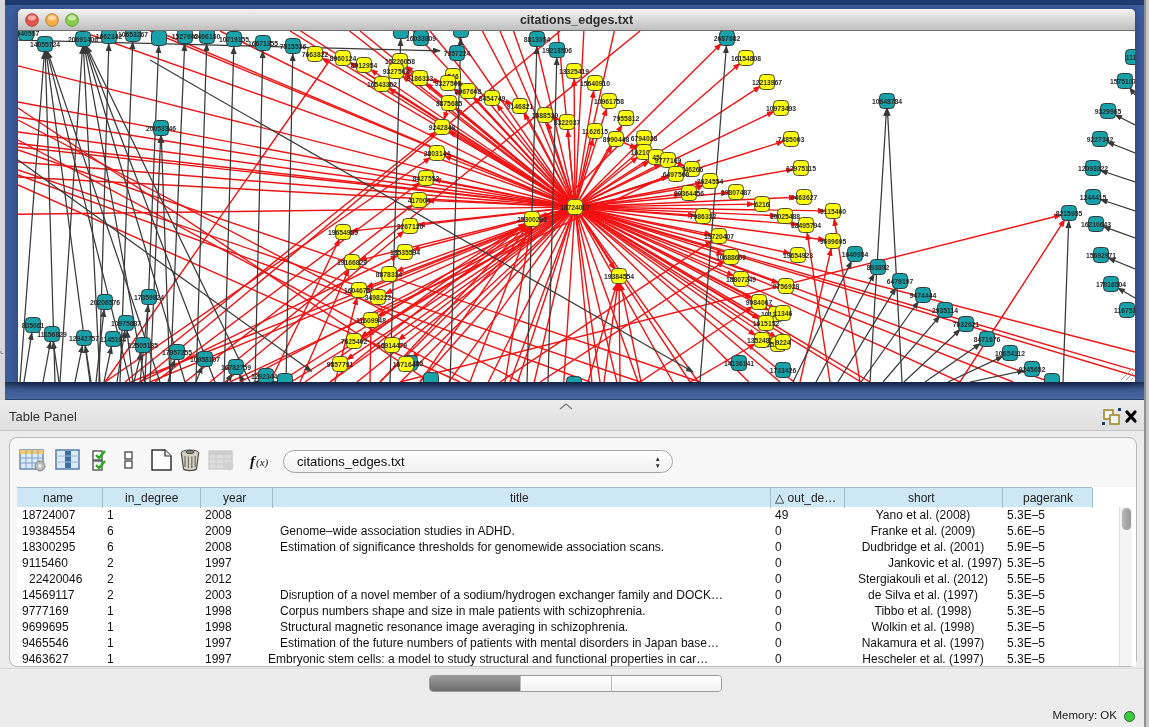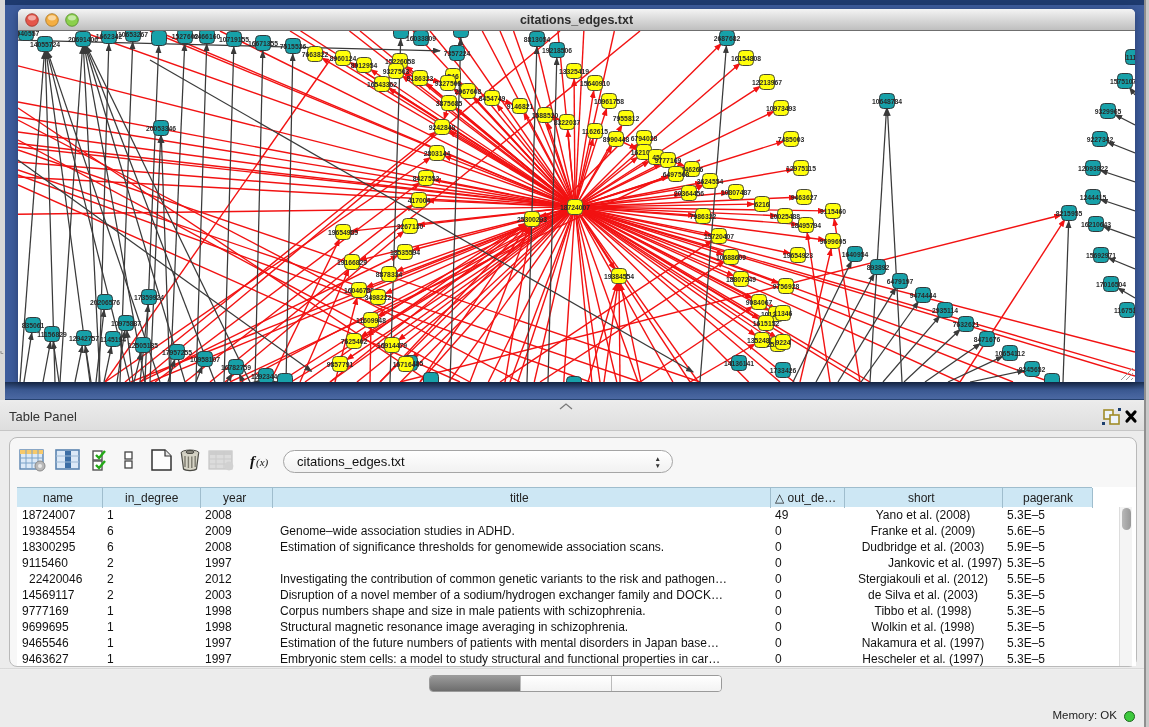--- a/index.html
+++ b/index.html
@@ -689,47 +689,46 @@
     <span style="left:775px">0</span>
 <span style="left:844px;width:158px;text-align:center">Franke et al. (2009)</span>
     <span style="left:1007px">5.6E–5</span>
   </div>
 <div class="tr" style="top:539px">
 <span style="left:22px">18300295</span>
     <span style="left:107px">6</span>
     <span style="left:205px">2008</span>
 <span style="left:280px">Estimation of significance thresholds for genomewide association scans.</span>
     <span style="left:775px">0</span>
-<span style="left:844px;width:158px;text-align:center">Dudbridge et al. (2003)</span>
+<span style="left:844px;width:158px;text-align:center">Dudbridge et al. (2001)</span>
     <span style="left:1007px">5.9E–5</span>
   </div>
 <div class="tr" style="top:555px">
 <span style="left:22px">9115460</span>
     <span style="left:107px">2</span>
     <span style="left:205px">1997</span>
     <span style="left:775px">0</span>
 <span style="left:844px;width:158px;text-align:right">Jankovic et al. (1997)</span>
     <span style="left:1007px">5.3E–5</span>
   </div>
 <div class="tr" style="top:571px">
 <span style="left:29px">22420046</span>
     <span style="left:107px">2</span>
     <span style="left:205px">2012</span>
-<span style="left:280px">Investigating the contribution of common genetic variants to the risk and pathogen…</span>
     <span style="left:775px">0</span>
 <span style="left:844px;width:158px;text-align:center">Stergiakouli et al. (2012)</span>
     <span style="left:1007px">5.5E–5</span>
   </div>
 <div class="tr" style="top:587px">
 <span style="left:22px">14569117</span>
     <span style="left:107px">2</span>
     <span style="left:205px">2003</span>
 <span style="left:280px">Disruption of a novel member of a sodium/hydrogen exchanger family and DOCK…</span>
     <span style="left:775px">0</span>
-<span style="left:844px;width:158px;text-align:center">de Silva et al. (2003)</span>
+<span style="left:844px;width:158px;text-align:center">de Silva et al. (1997)</span>
     <span style="left:1007px">5.3E–5</span>
   </div>
 <div class="tr" style="top:603px">
 <span style="left:22px">9777169</span>
     <span style="left:107px">1</span>
     <span style="left:205px">1998</span>
 <span style="left:280px">Corpus numbers shape and size in male patients with schizophrenia.</span>
     <span style="left:775px">0</span>
 <span style="left:844px;width:158px;text-align:center">Tibbo et al. (1998)</span>
     <span style="left:1007px">5.3E–5</span>
@@ -749,21 +748,21 @@
     <span style="left:205px">1997</span>
 <span style="left:280px">Estimation of the future numbers of patients with mental disorders in Japan base…</span>
     <span style="left:775px">0</span>
 <span style="left:844px;width:158px;text-align:center">Nakamura et al. (1997)</span>
     <span style="left:1007px">5.3E–5</span>
   </div>
 <div class="tr" style="top:651px">
 <span style="left:22px">9463627</span>
     <span style="left:107px">1</span>
     <span style="left:205px">1997</span>
-<span style="left:280px">Embryonic stem cells: a model to study structural and functional properties in car…</span>
+<span style="left:268px">Embryonic stem cells: a model to study structural and functional properties in car…</span>
     <span style="left:775px">0</span>
 <span style="left:844px;width:158px;text-align:center">Hescheler et al. (1997)</span>
     <span style="left:1007px">5.3E–5</span>
   </div>
  <div id="vsb">
     <i></i>
   </div>
  <div id="tabsep"></div>
  <div id="tabs">
     <div class="sel">Node Table</div>

